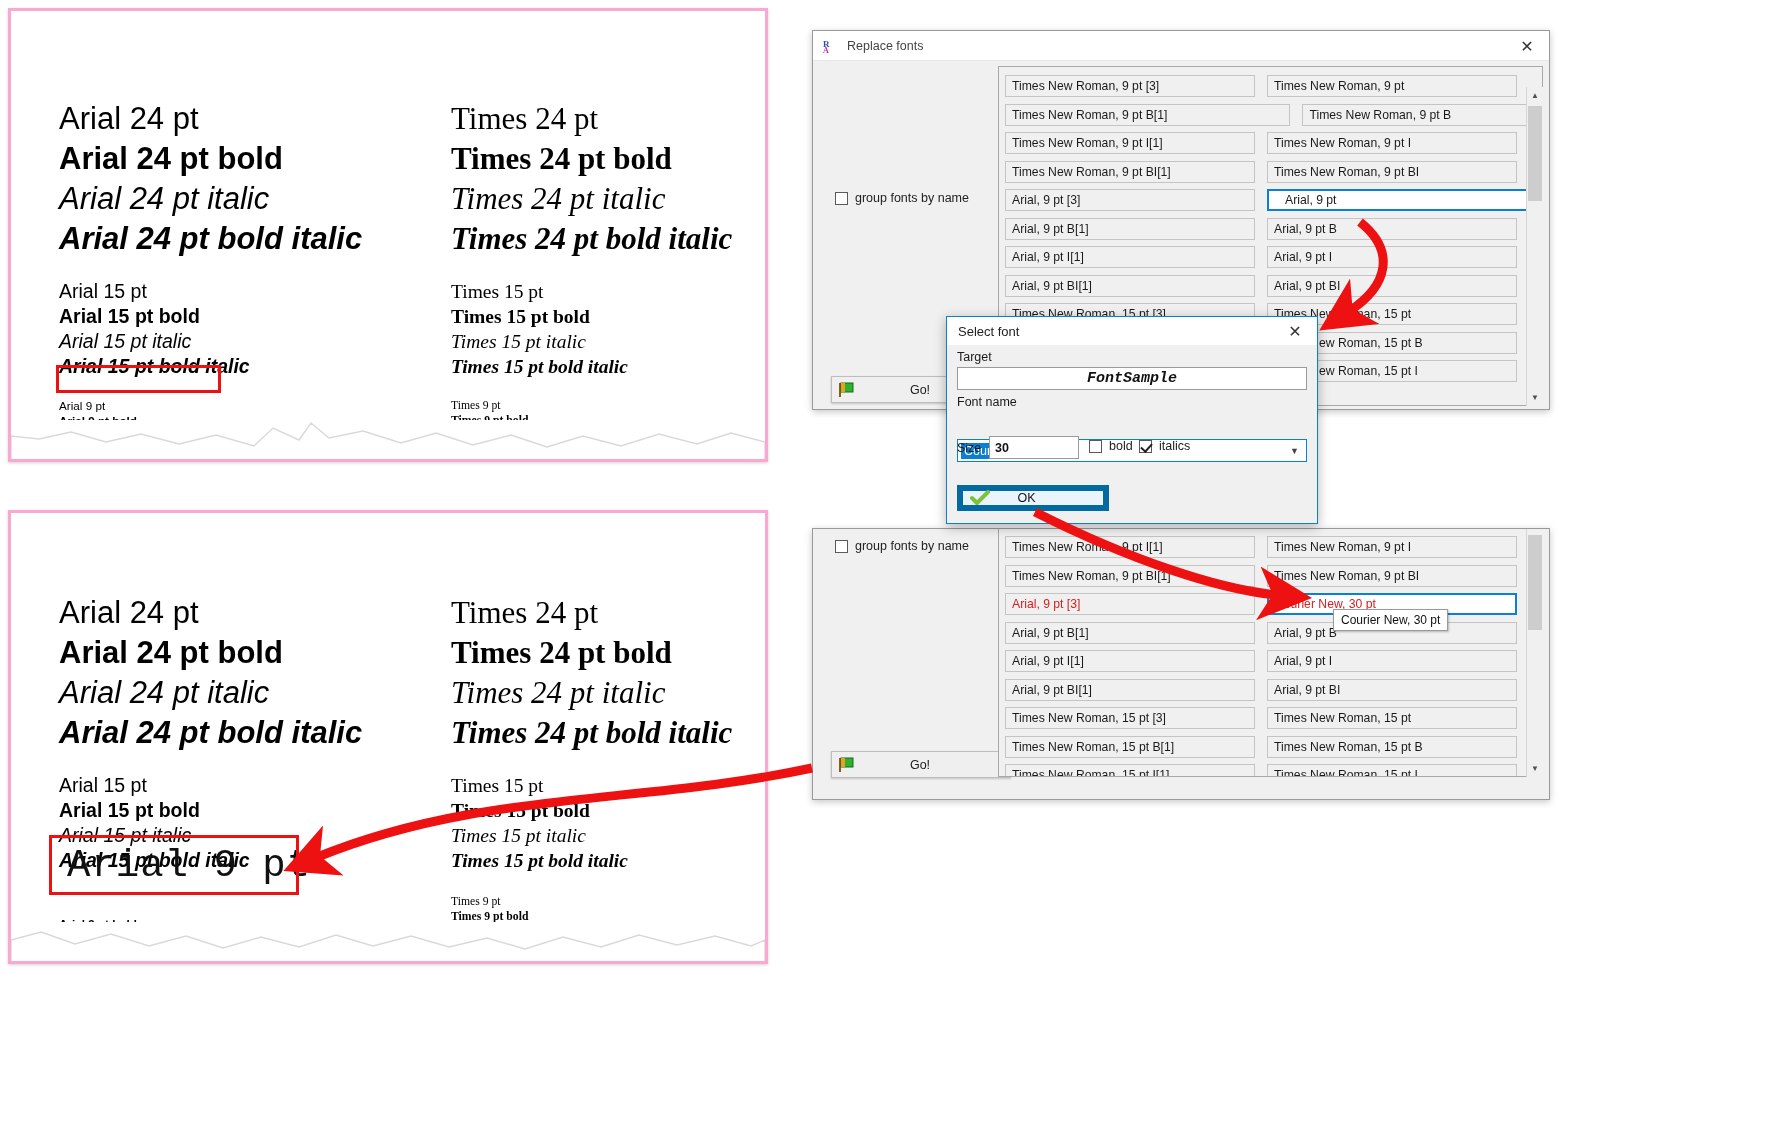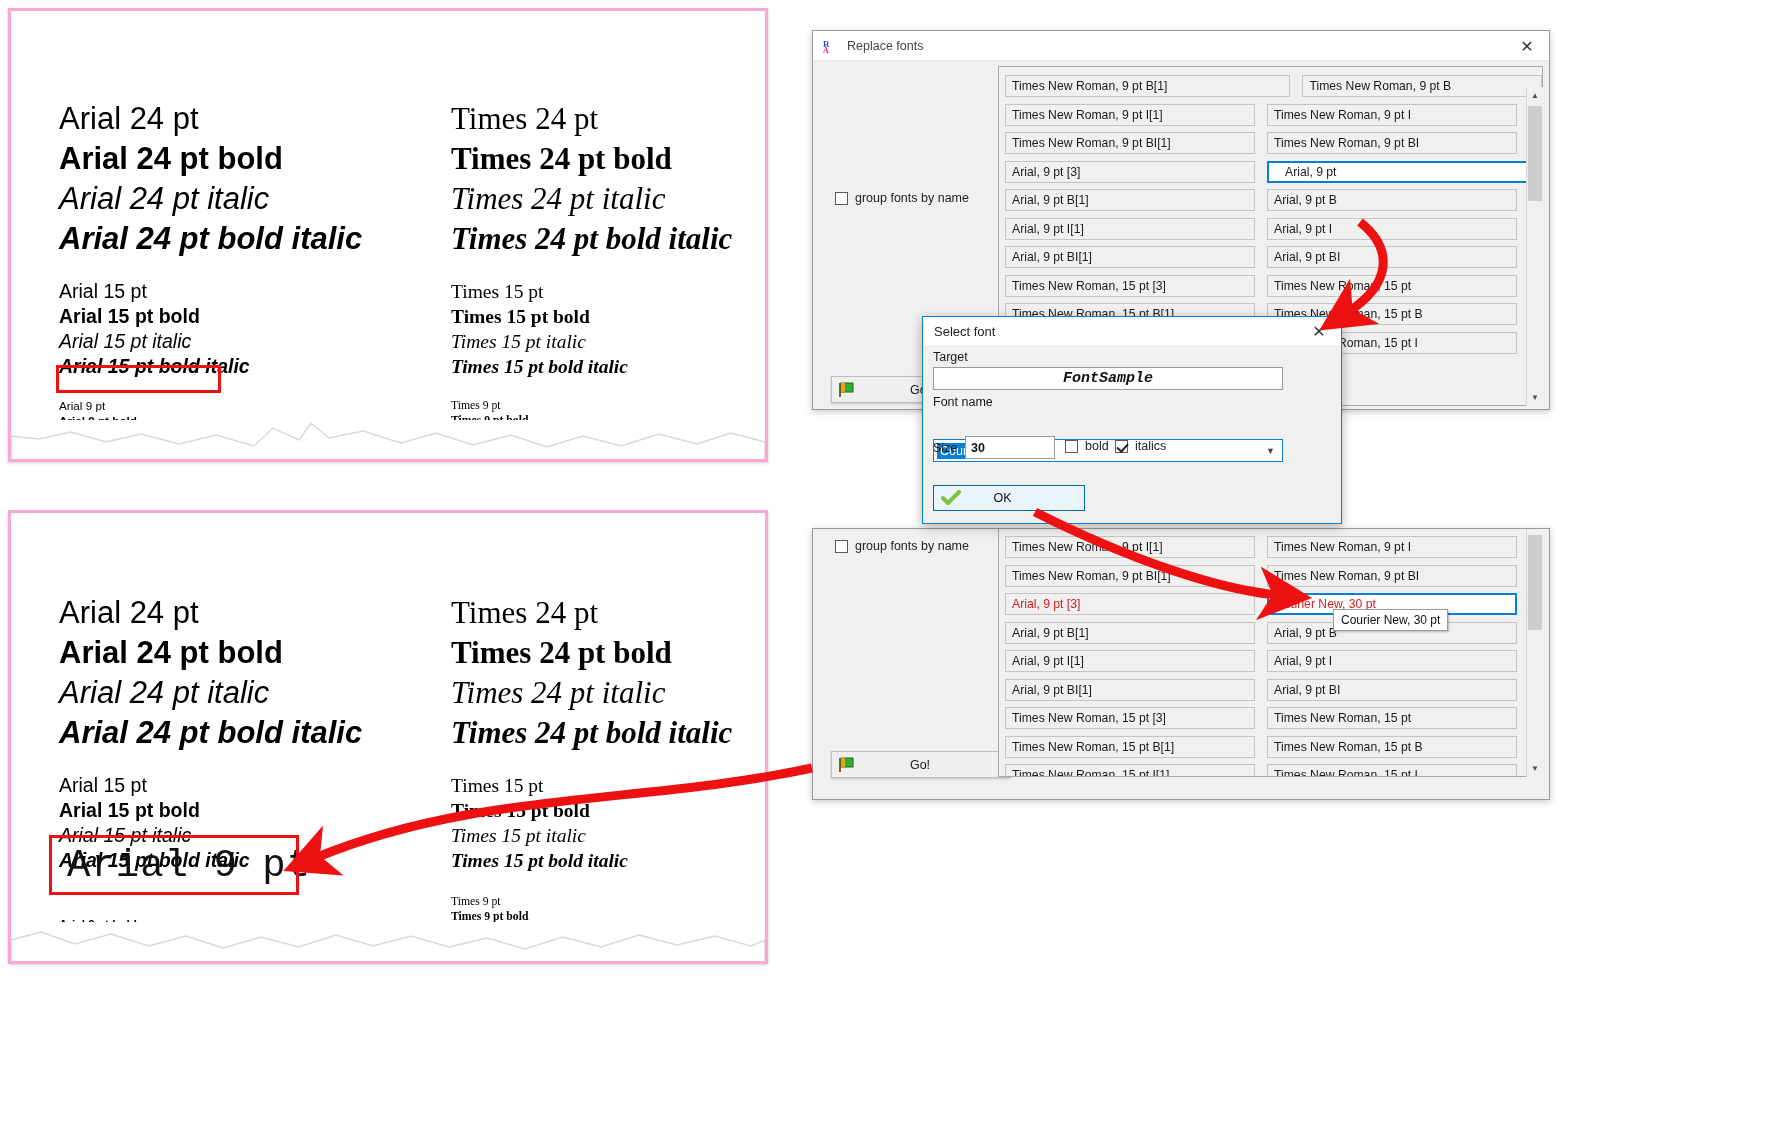--- a/index.html
+++ b/index.html
@@ -179,21 +179,21 @@
     display:flex;align-items:center;box-sizing:border-box;position:relative;
   }
   .combo .seltext{
     background:#0a7fd4;color:#fff;font-size:12.5px;padding:1px 3px;margin-left:3px;
   }
   .combo .chev{
     position:absolute;right:7px;top:0;bottom:0;display:flex;align-items:center;
     font-size:9px;color:#444;
   }
   .okbtn{
-    position:absolute;border:1px solid #0369a1;background:#eaf4fc;
+    position:absolute;border:6px solid #0369a1;background:#eaf4fc;
     display:flex;align-items:center;box-sizing:border-box;
   }
   .okbtn .check{width:20px;height:16px;margin-left:7px;flex:none;position:relative;}
   .okbtn .oklabel{flex:1;text-align:center;font-size:12.5px;color:#111;padding-right:40px;}
 
   
   .tooltip{
     position:absolute;background:#fff;border:1px solid #9a9a9a;
     font-size:12px;color:#111;padding:3px 7px;box-sizing:border-box;
     box-shadow:1px 1px 2px rgba(0,0,0,.25);white-space:nowrap;
@@ -324,20 +324,25 @@
         <rect x="3" y="1" width="12" height="9" fill="#2fb02f" stroke="#176b17"></rect>
         <rect x="3" y="1" width="4" height="9" fill="#e8a020"></rect>
       </svg>
     </span>
     <span class="golabel">Go!</span>
   </div>
 
   <div class="listpanel" style="left:185px;top:35px;width:545px;height:340px;">
     <div id="rows-top" style="padding:5px 0 0 6px;">
         <div class="rowpair">
+          <div class="cell" style="width: 250px;">Times New Roman, 9 pt [3]</div>
+          <div class="gap"></div>
+          <div class="cell" style="width: 250px;">Times New Roman, 9 pt</div>
+        </div>
+        <div class="rowpair">
           <div class="cell" style="width: 298px;">Times New Roman, 9 pt B[1]</div>
           <div class="gap"></div>
           <div class="cell" style="width: 250px;">Times New Roman, 9 pt B</div>
         </div>
         <div class="rowpair">
           <div class="cell" style="width: 250px;">Times New Roman, 9 pt I[1]</div>
           <div class="gap"></div>
           <div class="cell" style="width: 250px;">Times New Roman, 9 pt I</div>
         </div>
         <div class="rowpair">
@@ -459,21 +464,21 @@
   </div>
 
   <div class="sb" style="left:713px;top:0px;height:248px;">
     <div class="thumb" style="top:6px;height:95px;"></div>
     <div class="arrow" style="position:absolute;bottom:0;left:0;right:0;">▼</div>
   </div>
 
   <div class="tooltip" style="left:520px;top:80px;">Courier New, 30 pt</div>
 </div>
 
-<div class="selwin" style="left:922px;top:316px;width:420px;height:208px;">
+<div class="selwin" style="left:946px;top:316px;width:372px;height:208px;">
   <div class="selwin-title">
     <span>Select font</span>
     <span class="win-close" style="height:28px;">✕</span>
   </div>
 
   <div class="lbl abs" style="left:10px;top:33px;">Target</div>
   <div class="inputbox sample abs" style="left:10px;top:50px;width:350px;">FontSample</div>
 
   <div class="lbl abs" style="left:10px;top:78px;">Font name</div>
   <div class="combo abs" style="left:10px;top:94px;width:350px;">

